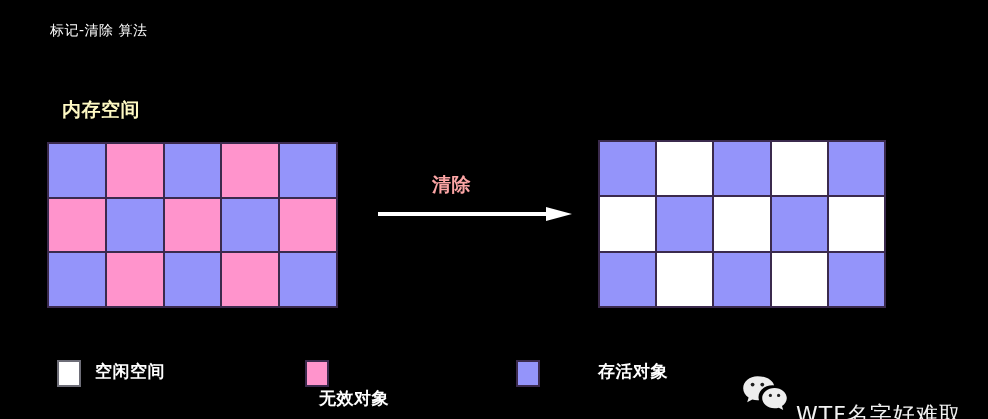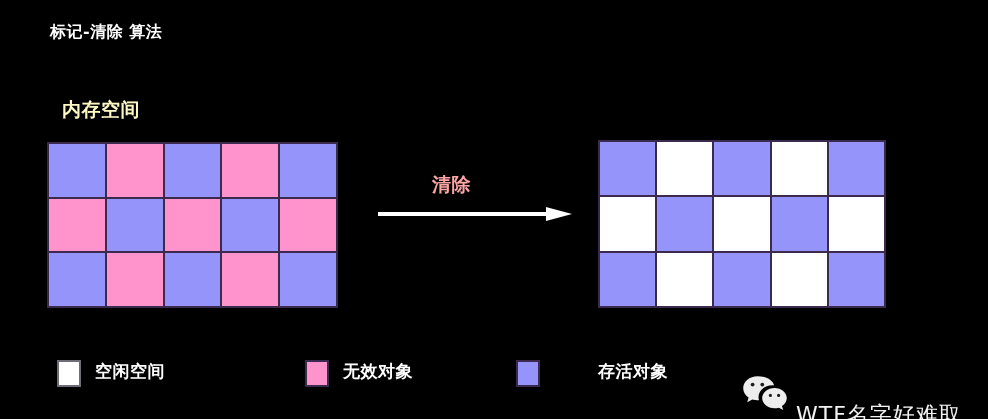--- a/index.html
+++ b/index.html
@@ -13,22 +13,22 @@
     position: relative;
     overflow: hidden;
     font-family: "DejaVu Sans", "Liberation Sans", sans-serif;
     color: #ffffff;
   }
 
   #page-title {
     position: absolute;
     left: 50px;
     top: 22px;
-    font-size: 16px;
-    font-weight: bold;
+    font-size: 14px;
+    font-weight: normal;
     letter-spacing: 0.5px;
     color: #ffffff;
     white-space: nowrap;
   }
 
   #section-label {
     position: absolute;
     left: 62px;
     top: 97px;
     font-size: 19px;
@@ -102,21 +102,21 @@
     top: 360px;
     width: 700px;
     height: 40px;
   }
   .legend-item {
     position: absolute;
     display: flex;
     align-items: flex-start;
   }
   #legend-item-free   { left: 57px; }
-  #legend-item-dead   { left: 305px; }
+  #legend-item-dead   { left: 305px; flex-direction: column; }
   #legend-item-live   { left: 516px; gap: 44px; }
 
   .legend-swatch {
     width: 24px;
     height: 27px;
     box-sizing: border-box;
     border: 2px solid #4a4a55;
     flex: 0 0 auto;
   }
   .legend-swatch.free { background: #ffffff; border-color: #6e6e78; }

